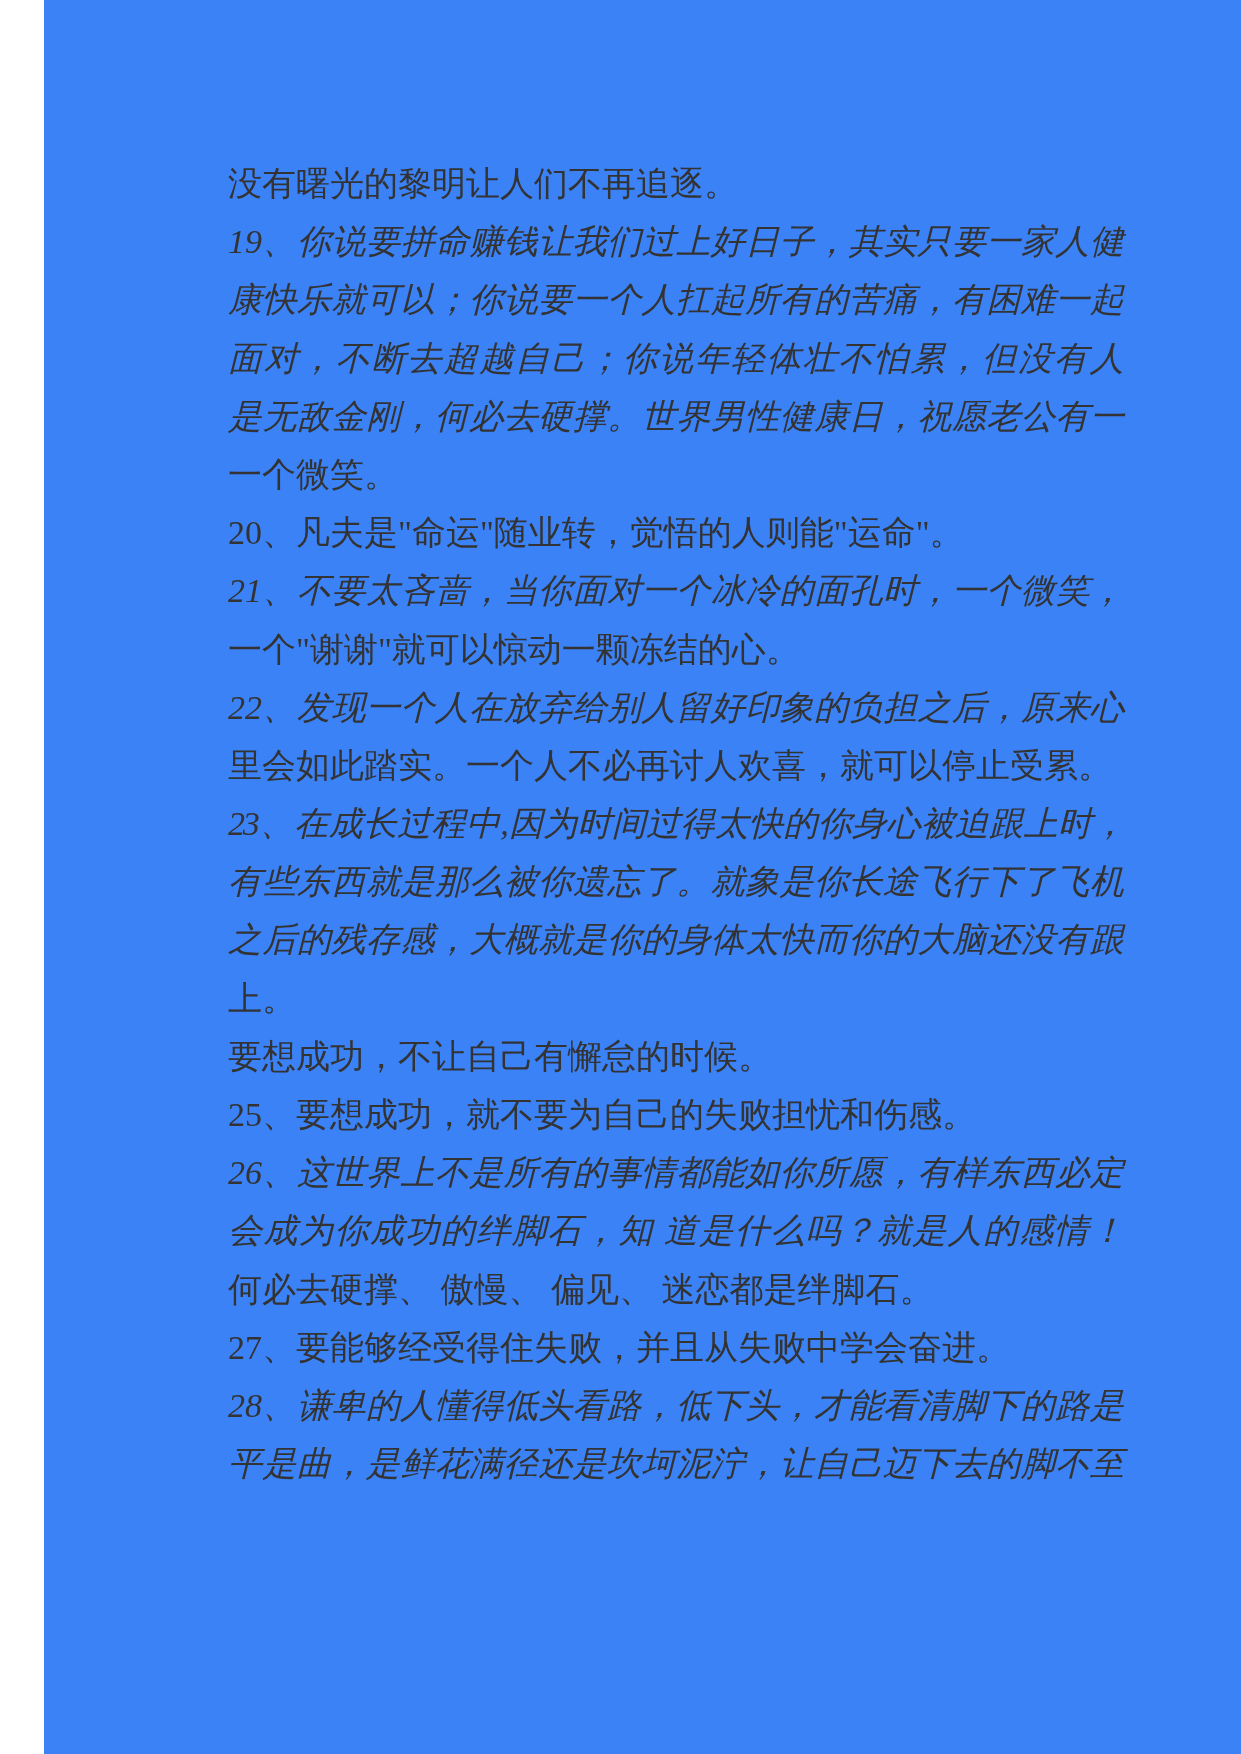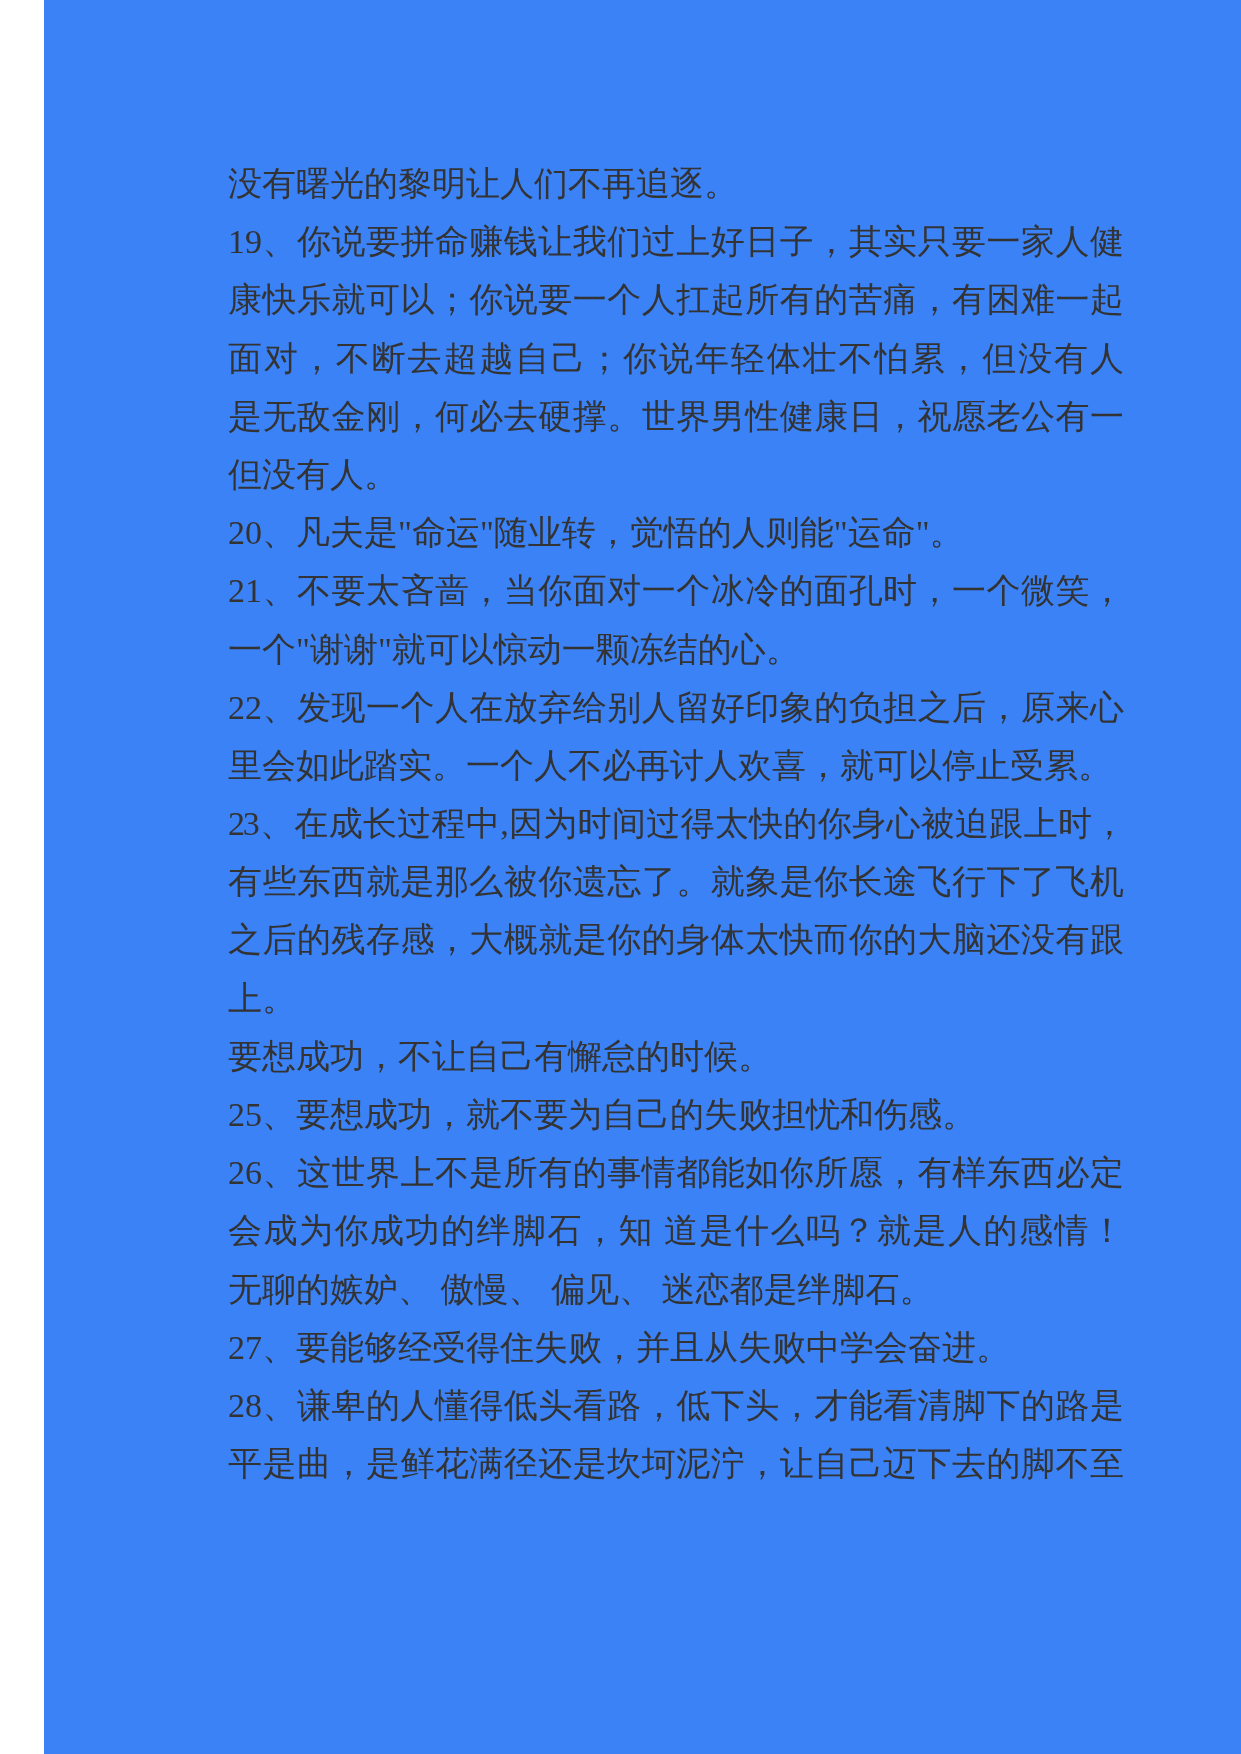--- a/index.html
+++ b/index.html
@@ -31,48 +31,49 @@
     font-weight: 400;
   }
   .line {
     height: 58.2px;
     text-align: left;
   }
   
   .just {
     text-align: justify;
     text-align-last: justify;
+    font-style: italic;
   }
   
   .cond {
     letter-spacing: -2.3px;
   }
 </style>
 </head>
 <body>
 
 <div class="page">
   <div class="textblock" style="color: rgb(51, 51, 51);">
       <div class="line">没有曙光的黎明让人们不再追逐。</div>
       <div class="line just">19、你说要拼命赚钱让我们过上好日子，其实只要一家人健</div>
       <div class="line just">康快乐就可以；你说要一个人扛起所有的苦痛，有困难一起</div>
       <div class="line just">面对，不断去超越自己；你说年轻体壮不怕累，但没有人</div>
       <div class="line just">是无敌金刚，何必去硬撑。世界男性健康日，祝愿老公有一</div>
-      <div class="line">但没有人。</div>
+      <div class="line">一个微笑。</div>
       <div class="line">20、凡夫是"命运"随业转，觉悟的人则能"运命"。</div>
       <div class="line just">21、不要太吝啬，当你面对一个冰冷的面孔时，一个微笑，</div>
       <div class="line">一个"谢谢"就可以惊动一颗冻结的心。</div>
       <div class="line just">22、发现一个人在放弃给别人留好印象的负担之后，原来心</div>
       <div class="line">里会如此踏实。一个人不必再讨人欢喜，就可以停止受累。</div>
       <div class="line just cond">23、在成长过程中,因为时间过得太快的你身心被迫跟上时，</div>
       <div class="line just">有些东西就是那么被你遗忘了。就象是你长途飞行下了飞机</div>
       <div class="line just">之后的残存感，大概就是你的身体太快而你的大脑还没有跟</div>
       <div class="line">上。</div>
       <div class="line">要想成功，不让自己有懈怠的时候。</div>
       <div class="line">25、要想成功，就不要为自己的失败担忧和伤感。</div>
       <div class="line just">26、这世界上不是所有的事情都能如你所愿，有样东西必定</div>
       <div class="line just">会成为你成功的绊脚石，知 道是什么吗？就是人的感情！</div>
-      <div class="line">无聊的嫉妒、 傲慢、 偏见、 迷恋都是绊脚石。</div>
+      <div class="line">何必去硬撑、 傲慢、 偏见、 迷恋都是绊脚石。</div>
       <div class="line">27、要能够经受得住失败，并且从失败中学会奋进。</div>
       <div class="line just">28、谦卑的人懂得低头看路，低下头，才能看清脚下的路是</div>
       <div class="line just">平是曲，是鲜花满径还是坎坷泥泞，让自己迈下去的脚不至</div>
     </div>
 </div>
 
 </body></html>

